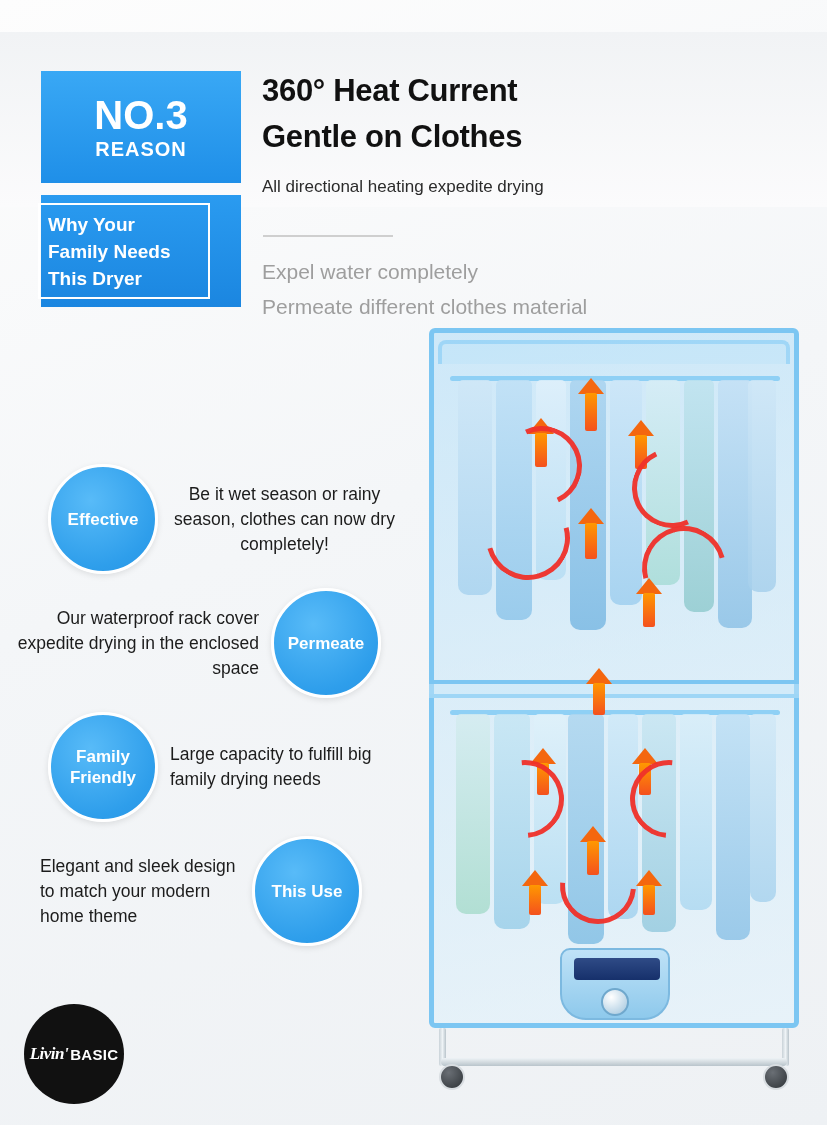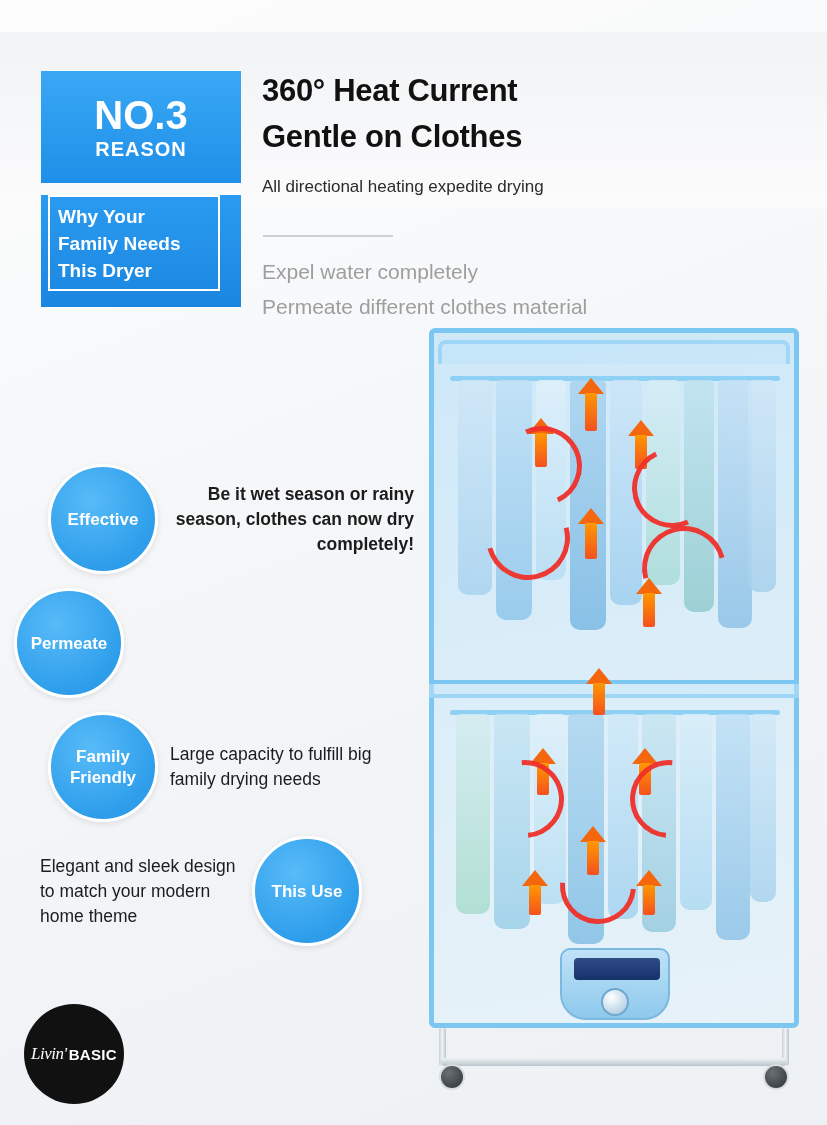--- a/index.html
+++ b/index.html
@@ -59,22 +59,22 @@
     line-height: 24px;
     letter-spacing: 1px;
   }
   .why-box {
     position: absolute;
     left: 41px; top: 163px;
     width: 200px; height: 112px;
     background: #1f8fe8;
     background: linear-gradient(180deg, #2a9bf0 0%, #1b86e0 100%);
     display: flex;
-    align-items: flex-start;
-    padding-left: 14px;
+    align-items: center;
+    padding-left: 4px;
     box-sizing: border-box;
   }
   .why-box-inner {
     border: 2px solid #ffffff;
     padding: 6px 8px 6px 8px;
     width: 172px;
     box-sizing: border-box;
     height: 96px;
     display: flex;
     align-items: center;
@@ -140,21 +140,21 @@
     border: 3px solid #ffffff;
     box-sizing: border-box;
     flex: none;
   }
   .ftext {
     font-size: 17.5px;
     color: #1c1c1c;
     line-height: 25px;
   }
   .f1 { left: 48px; top: 464px; }
-  .f1 .ftext { margin-left: 11px; text-align: right; width: 245px; font-weight: bold; }
+  .f1 .ftext { margin-left: 4px; text-align: center; width: 245px; }
   .f2 { left: 14px; top: 588px; }
   .f2 .ftext { margin-right: 12px; text-align: right; width: 245px; }
   .f3 { left: 48px; top: 712px; }
   .f3 .ftext { margin-left: 12px; text-align: left; width: 230px; }
   .f4 { left: 40px; top: 836px; }
   .f4 .ftext { margin-right: 12px; width: 200px; }
 
   
   .product {
     position: absolute;
@@ -296,21 +296,21 @@
     background: #111111;
     display: flex;
     align-items: center;
     justify-content: center;
     flex-direction: row;
     color: #ffffff;
   }
   .logo-livin {
     font-family: "Liberation Serif", serif;
     font-style: italic;
-    font-weight: normal;
+    font-weight: bold;
     font-size: 17px;
     letter-spacing: -0.5px;
   }
   .logo-basic {
     font-size: 15px;
     font-weight: bold;
     letter-spacing: 0.3px;
     margin-left: 2px;
   }
 </style>
@@ -347,20 +347,21 @@
       <div>Permeate different clothes material</div>
     </div>
   </div>
 
   <div class="feature f1">
     <div class="bubble">Effective</div>
     <div class="ftext">Be it wet season or rainy season, clothes can now dry completely!</div>
   </div>
 
   <div class="feature f2">
+    <div class="ftext">Our waterproof rack cover expedite drying in the enclosed space</div>
     <div class="bubble">Permeate</div>
   </div>
 
   <div class="feature f3">
     <div class="bubble">Family Friendly</div>
     <div class="ftext">Large capacity to fulfill big family drying needs</div>
   </div>
 
   <div class="feature f4">
     <div class="ftext">Elegant and sleek design to match your modern home theme</div>

